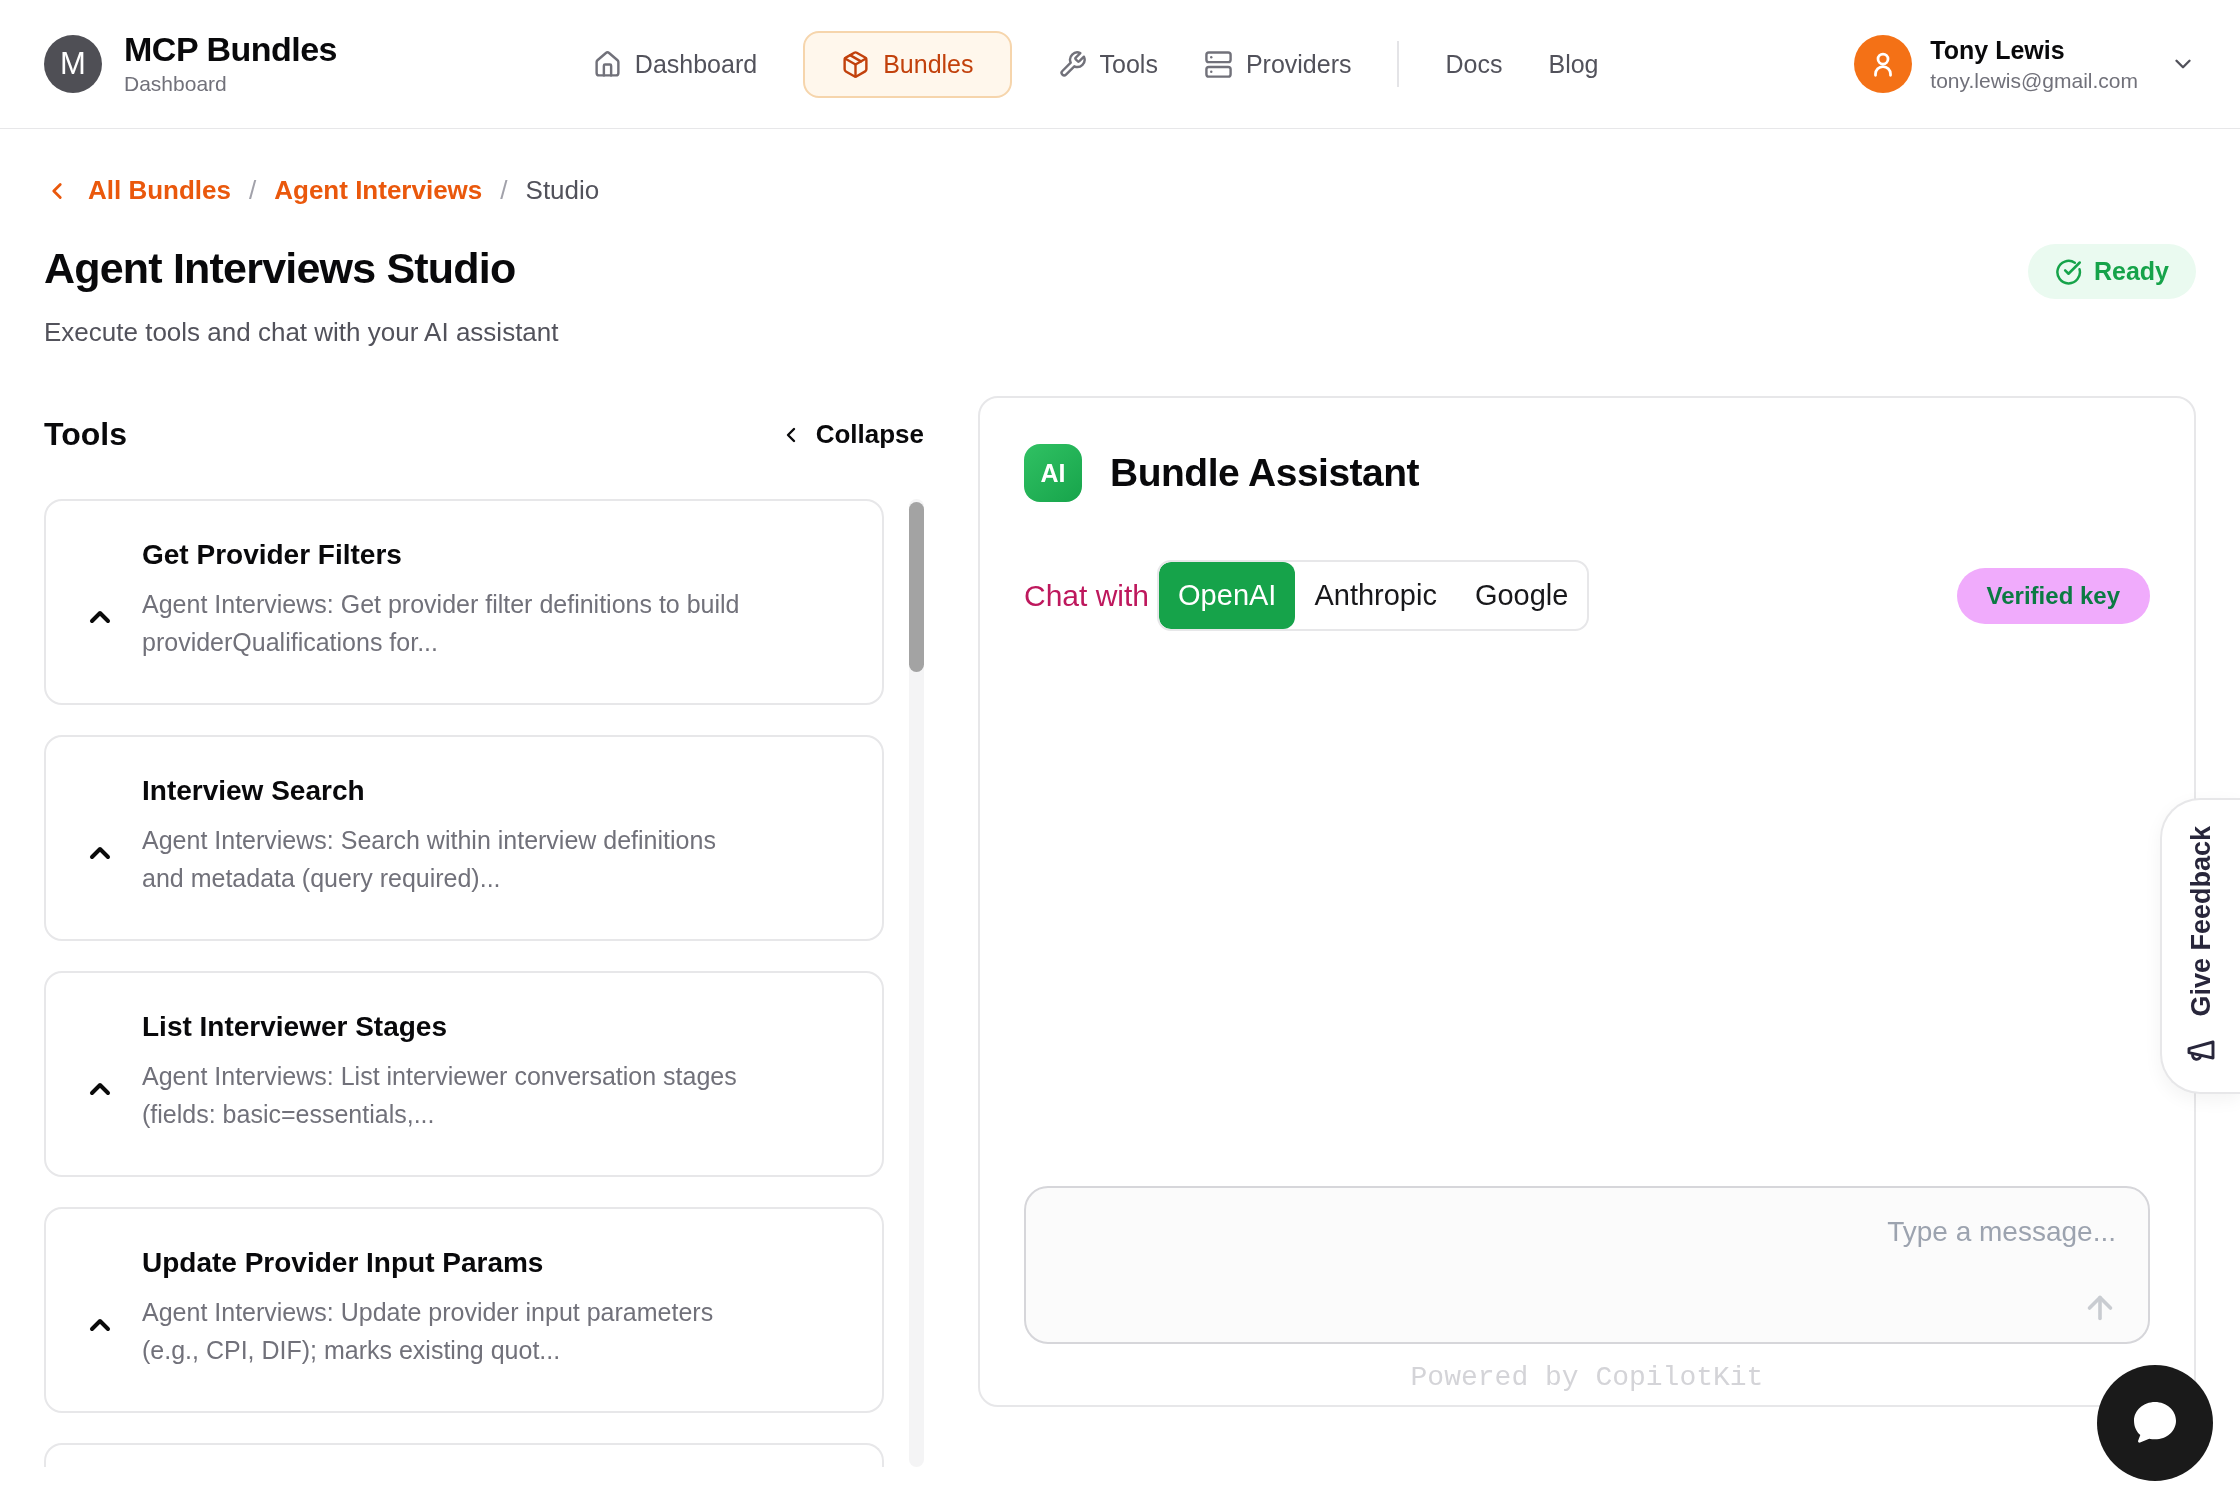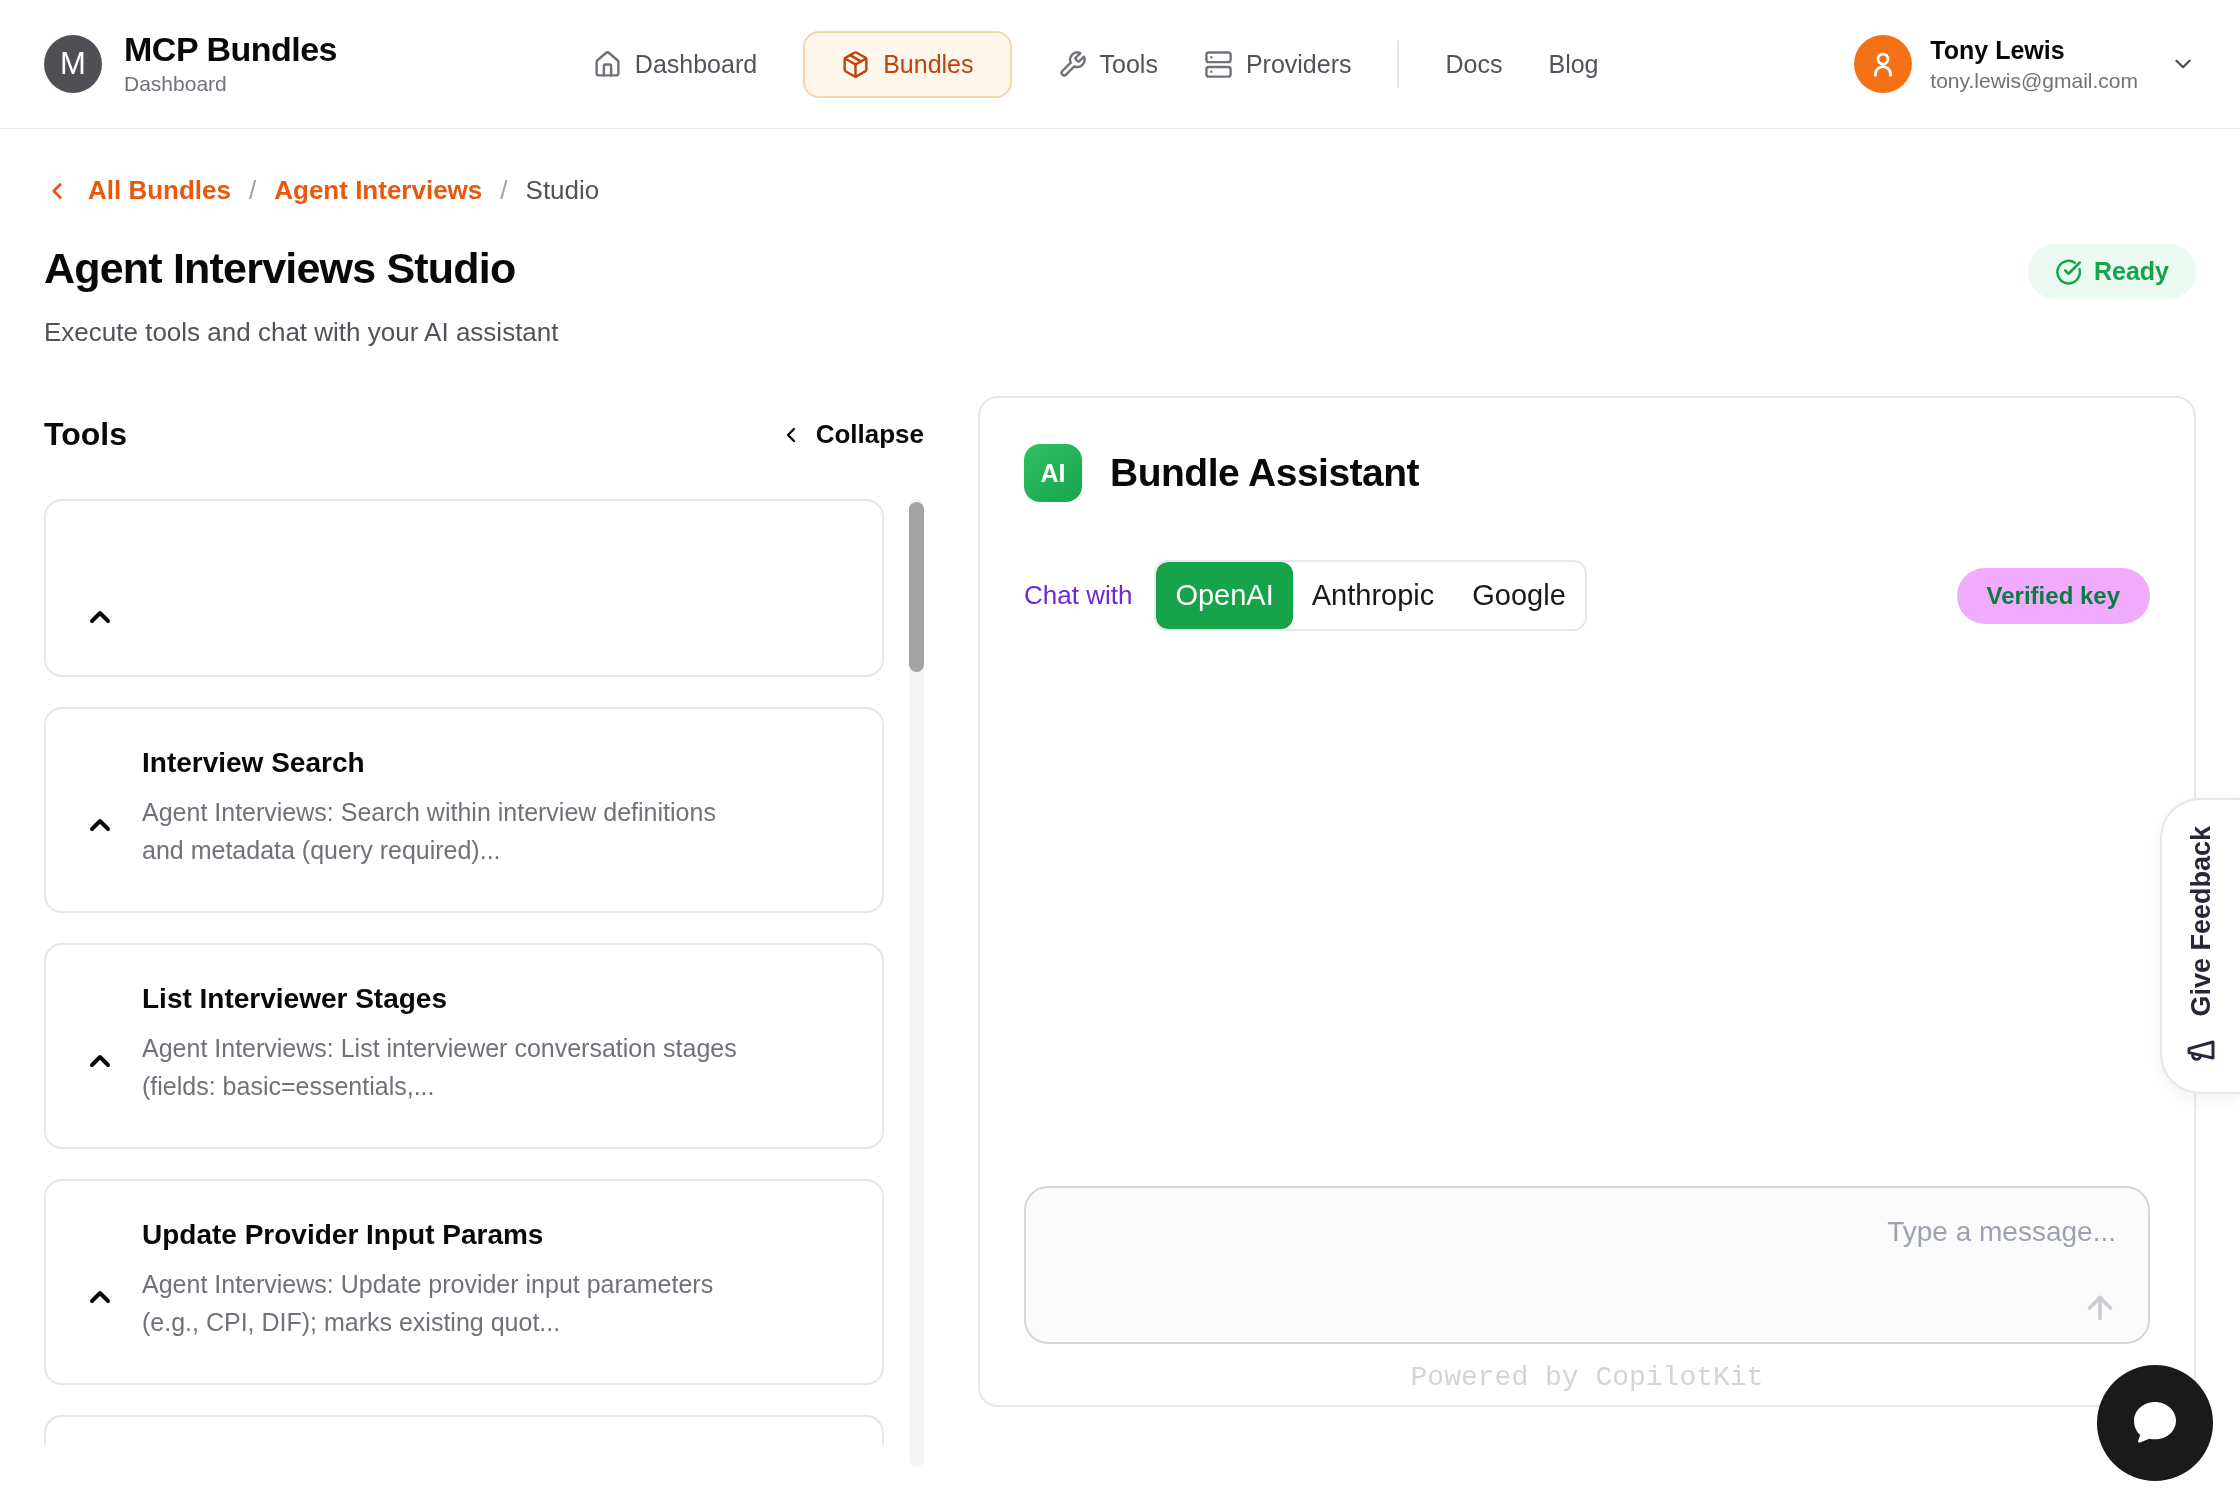--- a/index.html
+++ b/index.html
@@ -59,21 +59,21 @@
   .scrollbar-thumb { position:absolute; top:3px; left:0; width:15px; height:170px; background:#a3a3a3; border-radius:8px; cursor:grab; }
 
   
   .chat-panel { flex:1; margin-top:-20px; height:1011px; border:2px solid #e7e7e9; border-radius:20px;
     padding:46px 44px 12px; display:flex; flex-direction:column; background:#fff; }
   .chat-head { display:flex; align-items:center; gap:28px; }
   .ai-badge { width:58px; height:58px; border-radius:16px; background:linear-gradient(140deg,#30c163,#17a44b);
     color:#fff; font-size:25px; font-weight:800; display:flex; align-items:center; justify-content:center; }
   .chat-title { font-size:39px; font-weight:800; letter-spacing:-0.5px; }
   .chat-opts { margin-top:58px; display:flex; align-items:center; }
-  .chat-with { font-size:26px; color:#6d28d9; margin-right:22px; }
+  .chat-with { font-size:30px; color:#be185d; margin-right:8px; }
   .seg-control { display:flex; border:2px solid #e7e7e9; border-radius:14px; background:#fff; overflow:hidden; }
   .seg { font-size:29px; color:#18181b; padding:17px 19px; cursor:pointer; white-space:nowrap; background:transparent; border:none; font-family:inherit; }
   .seg.selected { background:#16a34a; color:#fff; border-radius:12px; }
   .verified-badge { margin-left:auto; background:#f0abfc; color:#0b7a43; font-size:24px; font-weight:700;
     padding:14px 30px; border-radius:999px; }
   .chat-spacer { flex:1; }
   .msg-input { position:relative; border:2px solid #d6d6da; border-radius:24px; background:#fbfbfb; height:158px; padding:28px 32px;text-align:right; }
   .msg-input .ph { font-size:28px; color:#9ca3af; }
   .send-ic { position:absolute; right:30px; bottom:16px; width:36px; height:36px; color:#c9ccd1; cursor:pointer; }
   .powered { text-align:center; font-size:28px; color:#d4d4d8; margin-top:18px;font-family:Liberation Mono, monospace; }
@@ -211,20 +211,24 @@
         <span>Collapse</span>
       </div>
     </div>
 
     <div class="tools-list">
 
         <div class="tool-card">
           <svg class="tool-chevron" viewBox="0 0 24 24" fill="none" stroke="currentColor" stroke-width="3" stroke-linecap="round" stroke-linejoin="round">
             <path d="m18 15-6-6-6 6"></path>
           </svg>
+          <div>
+            <div class="tool-name">Get Provider Filters</div>
+            <div class="tool-desc">Agent Interviews: Get provider filter definitions to build providerQualifications for...</div>
+          </div>
         </div>
 
         <div class="tool-card">
           <svg class="tool-chevron" viewBox="0 0 24 24" fill="none" stroke="currentColor" stroke-width="3" stroke-linecap="round" stroke-linejoin="round">
             <path d="m18 15-6-6-6 6"></path>
           </svg>
           <div>
             <div class="tool-name">Interview Search</div>
             <div class="tool-desc">Agent Interviews: Search within interview definitions and metadata (query required)...</div>
           </div>

